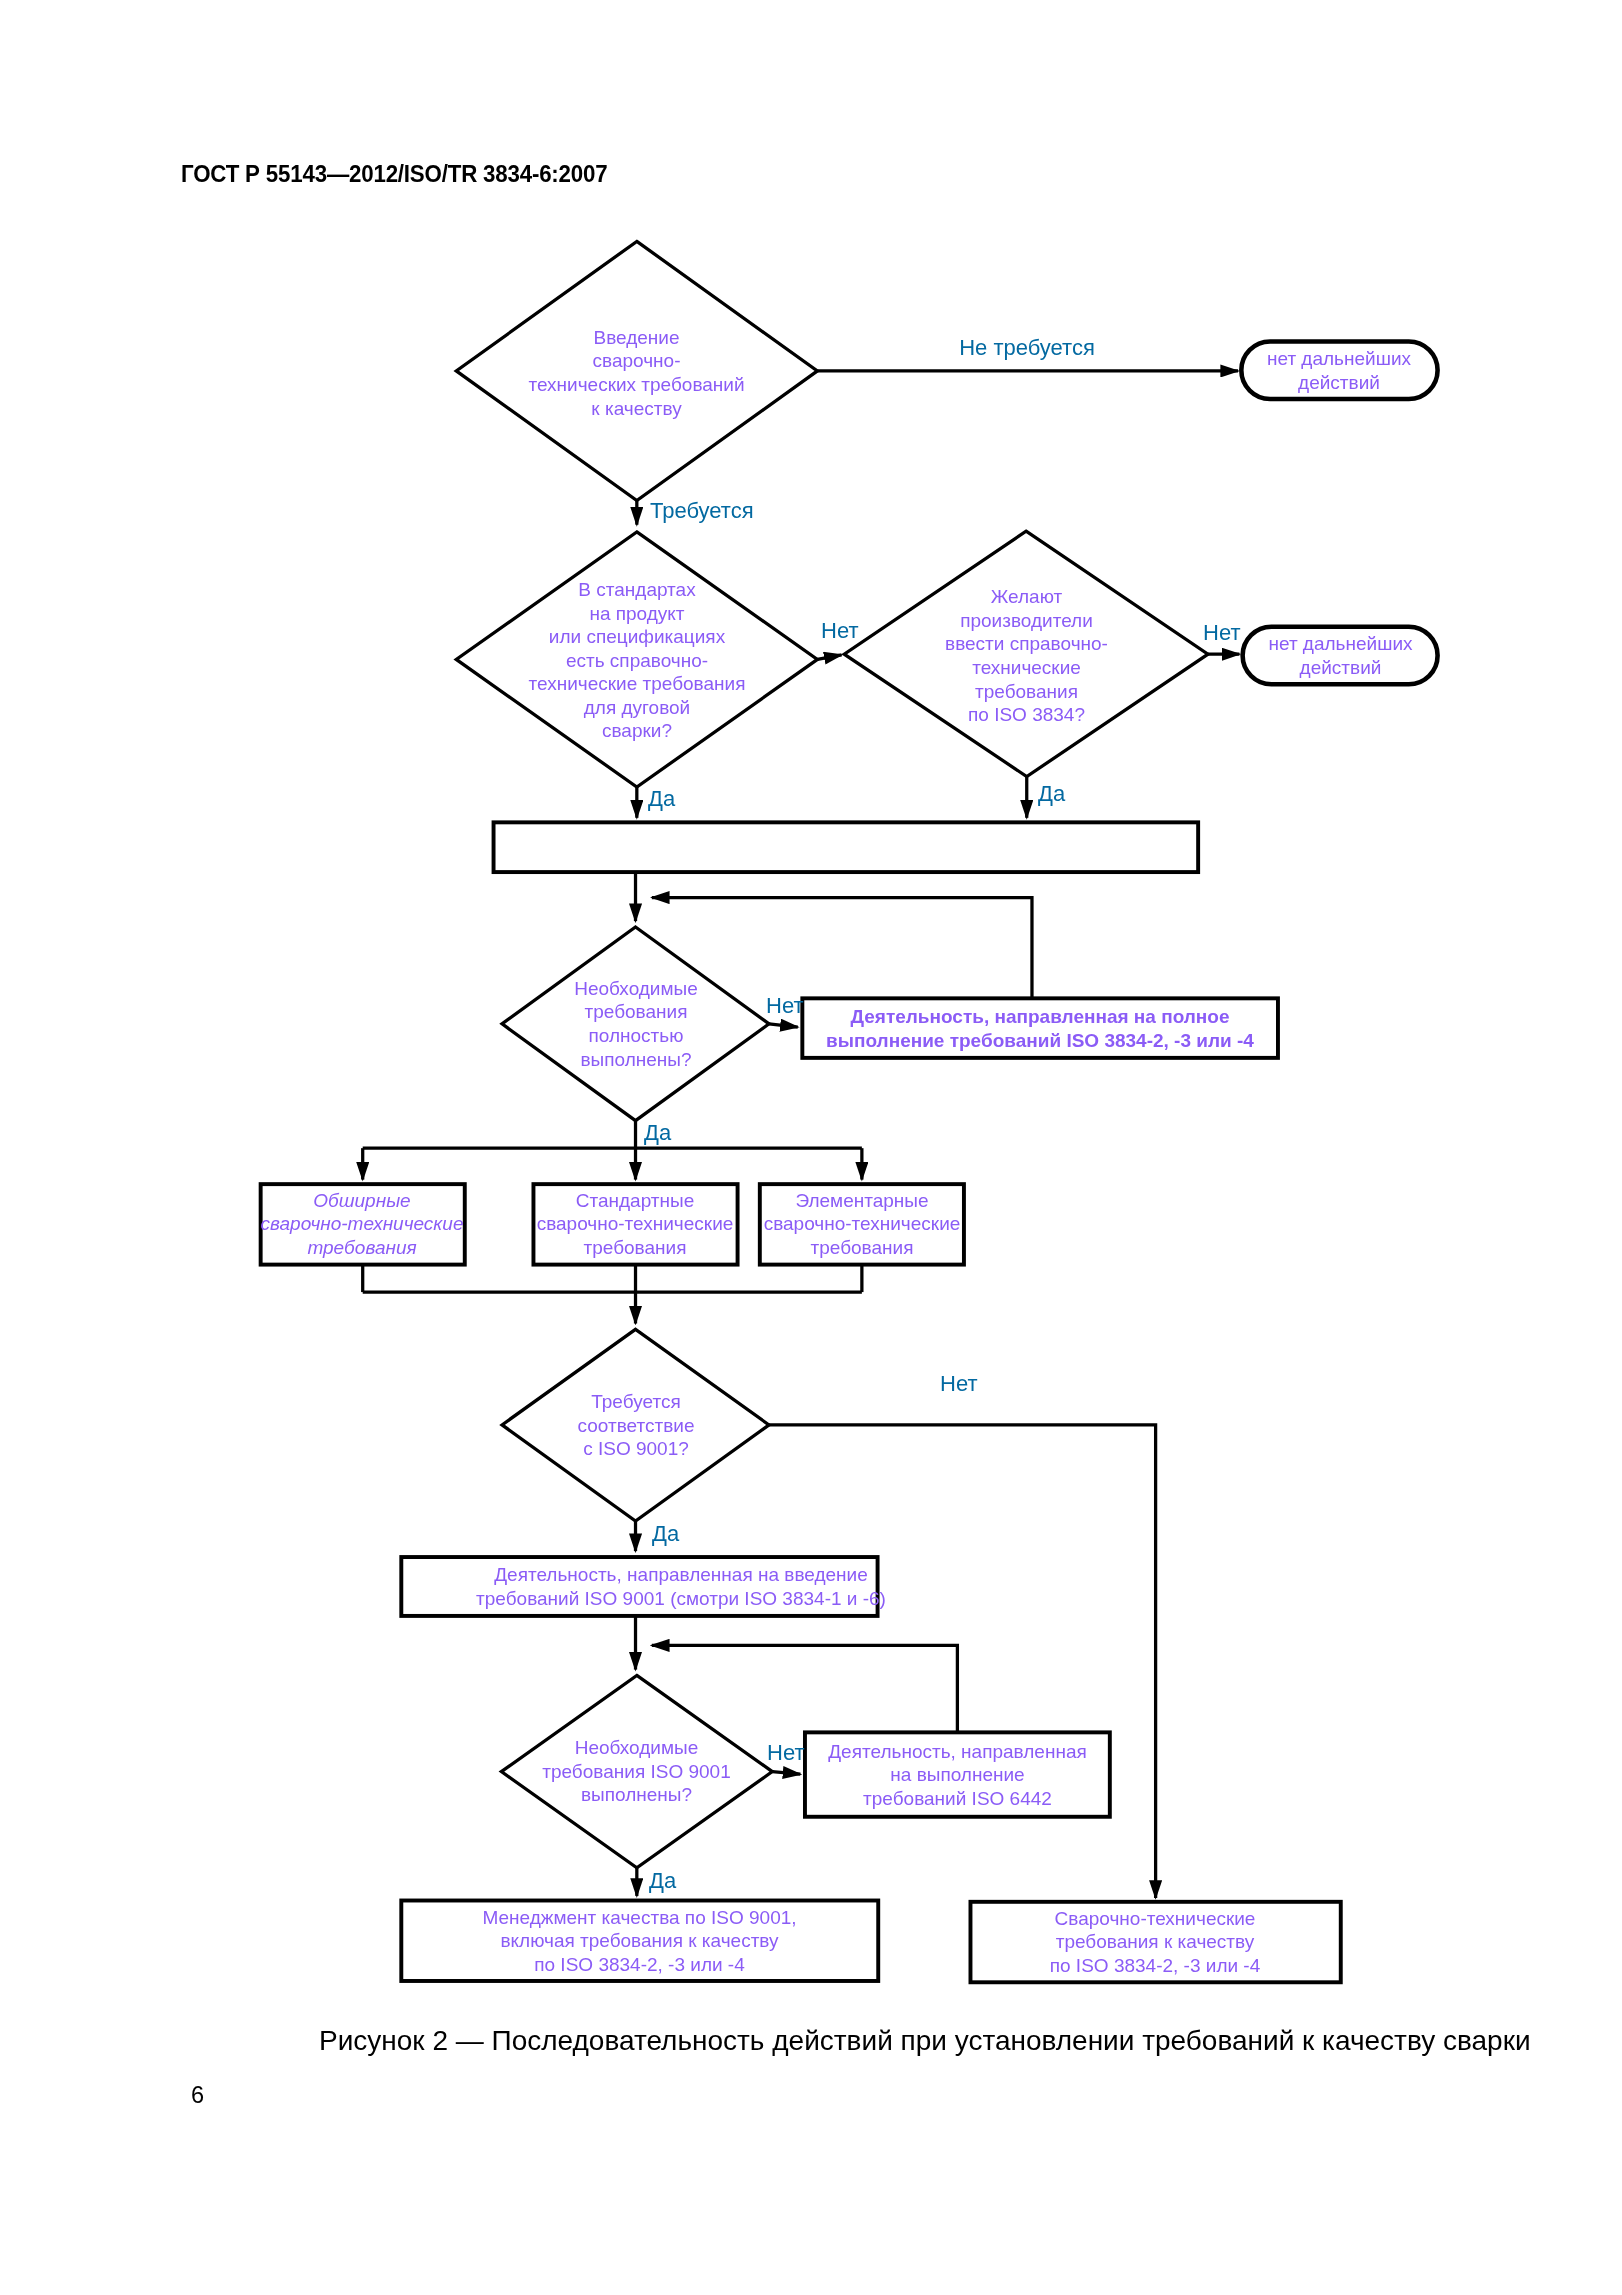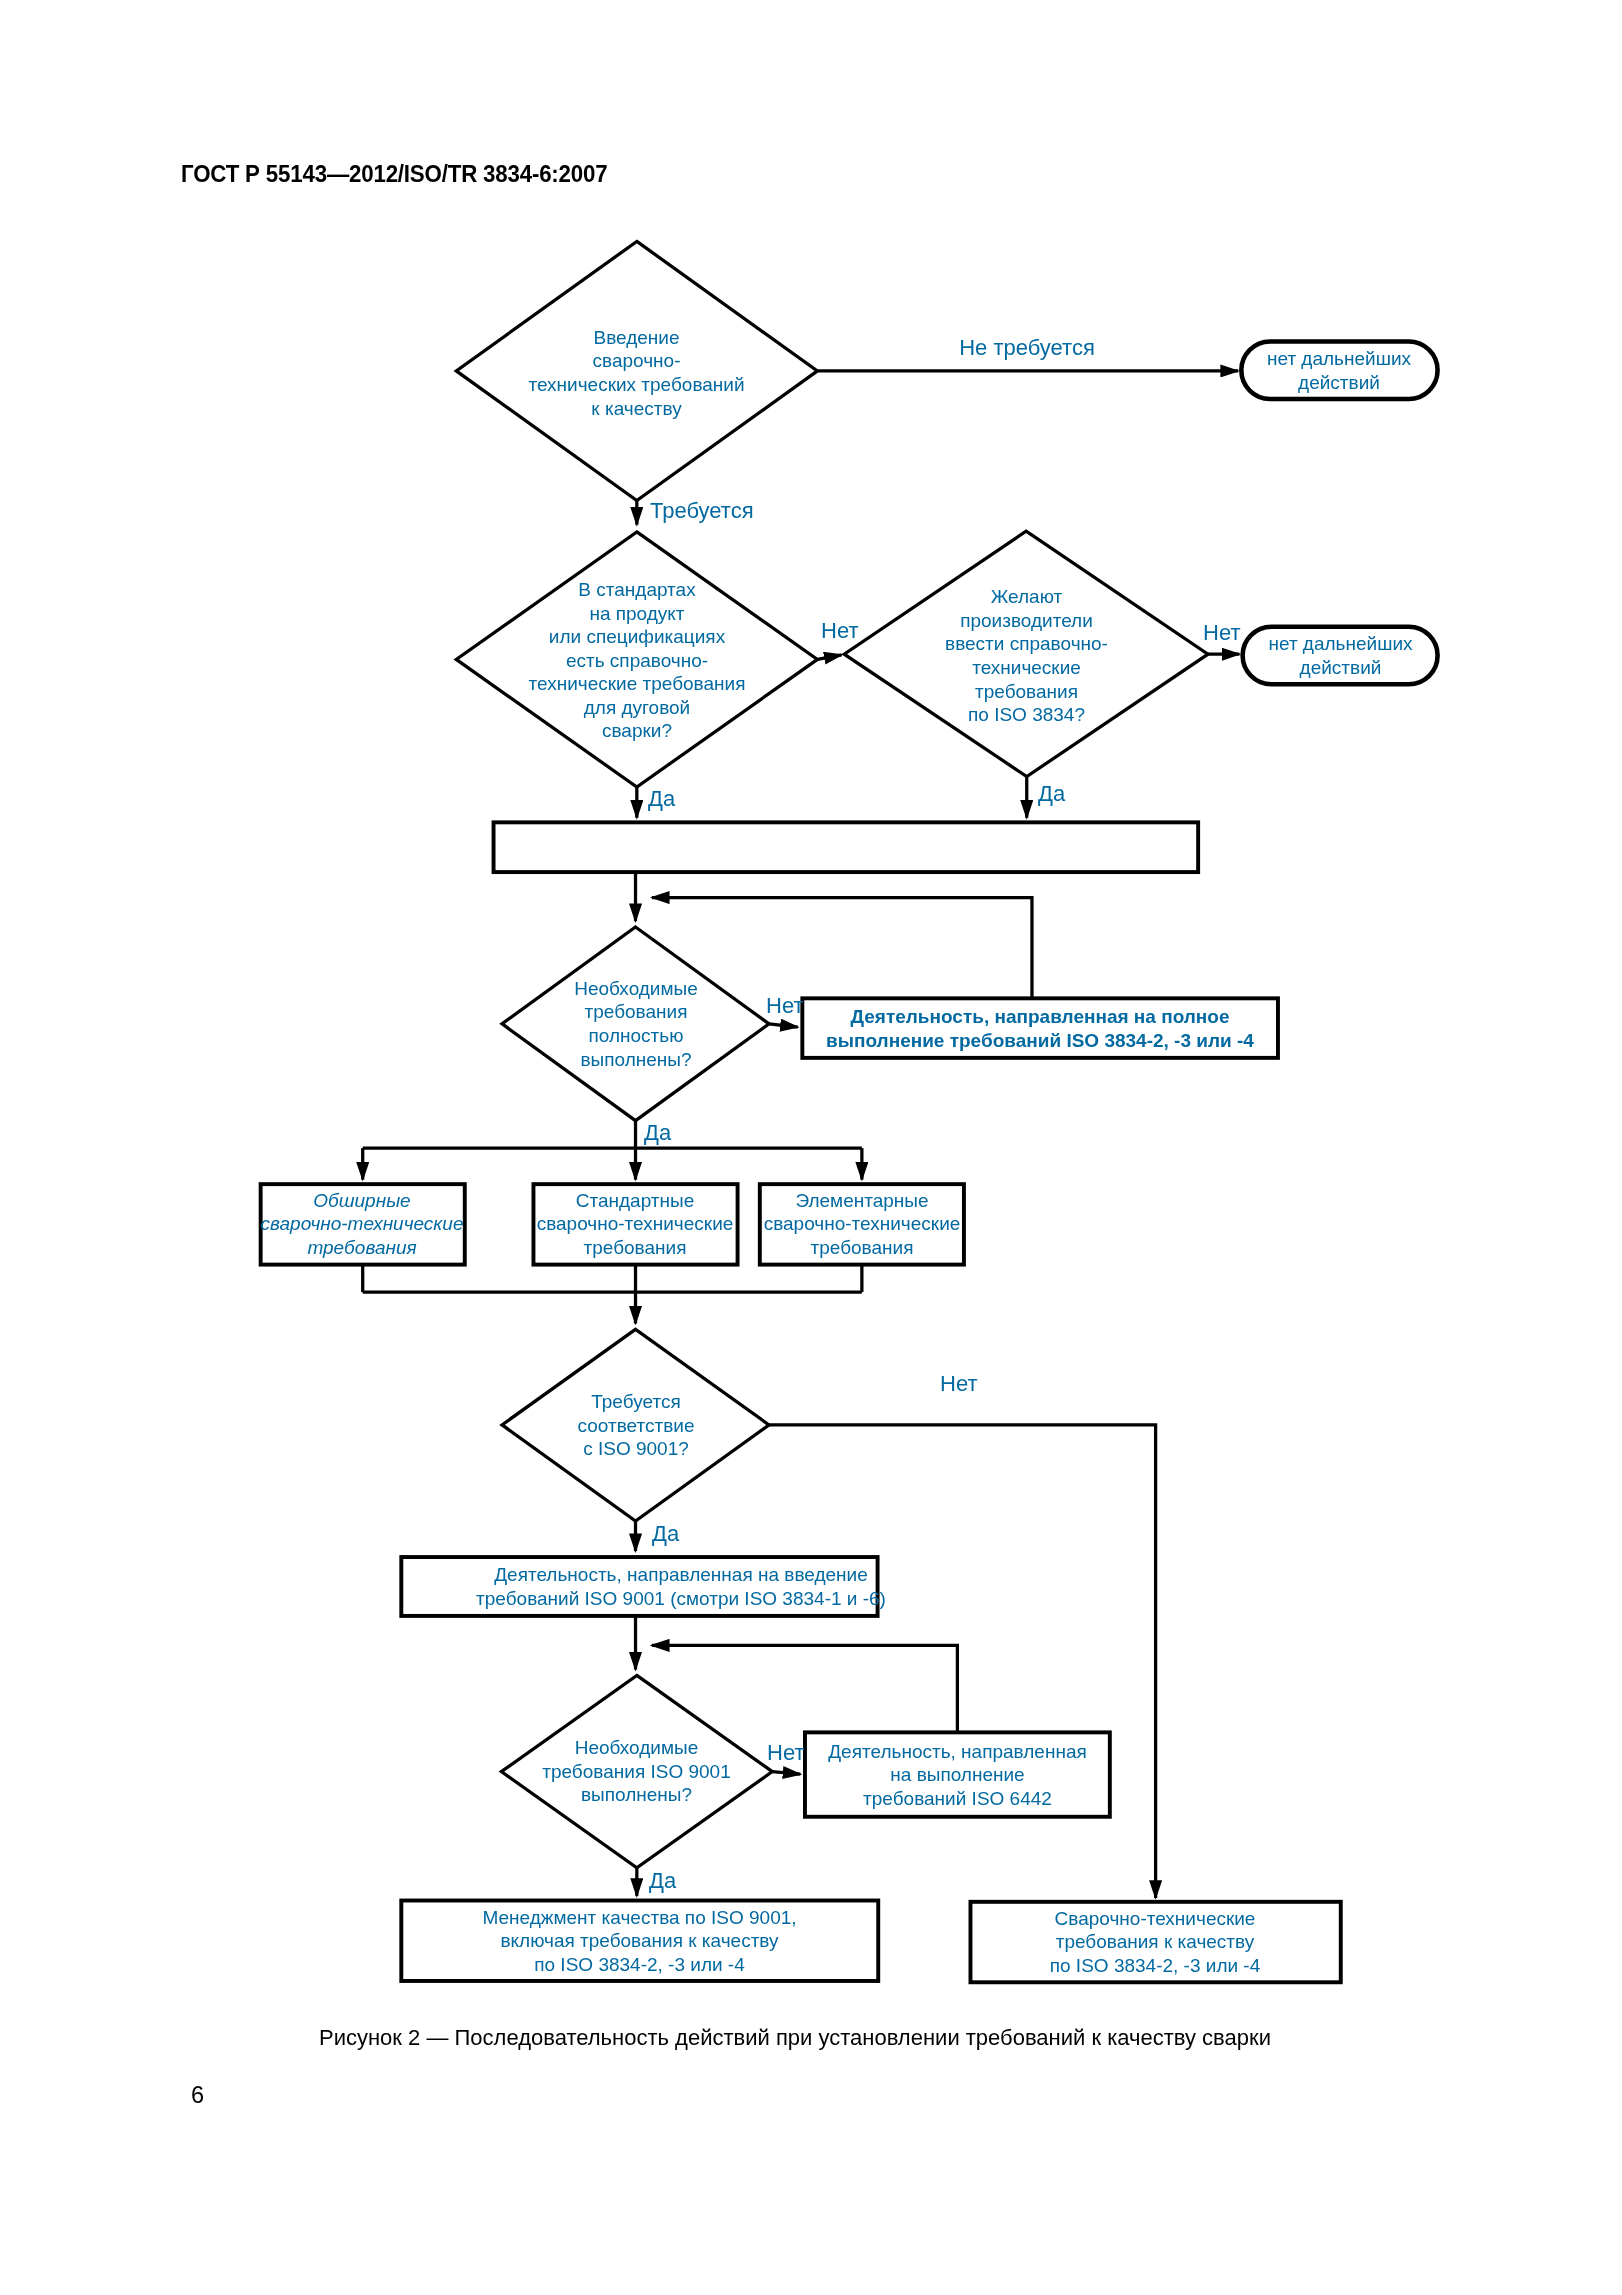--- a/index.html
+++ b/index.html
@@ -11,37 +11,37 @@
     color:#000;
     overflow:hidden;
   }
   #chart-svg{position:absolute;left:0;top:0;width:1623px;height:2295px;}
   .node{
     position:absolute;
     display:flex;align-items:center;justify-content:center;
     text-align:center;
     white-space:pre-line;
     font-size:19px;line-height:23.6px;
-    color:#0369a1;
+    color:#8b5cf6;
   }
   .lbl{
     position:absolute;
     font-size:22px;line-height:22px;
     white-space:nowrap;color:#0369a1;
   }
   .lbl-center{text-align:center;}
   #hdr{
     position:absolute;left:181px;top:161px;
     font-size:23px;font-weight:bold;letter-spacing:-0.2px;
     transform:scaleX(0.97);transform-origin:left center;
     white-space:nowrap;
   }
   #caption{
     position:absolute;left:319px;top:2025px;
-    font-size:22px;white-space:nowrap;
+    font-size:28px;white-space:nowrap;
   }
   #pagenum{
     position:absolute;left:191px;top:2082px;
     font-size:23.6px;
   }
 </style>
 </head>
 <body>
 
 <div id="page">

